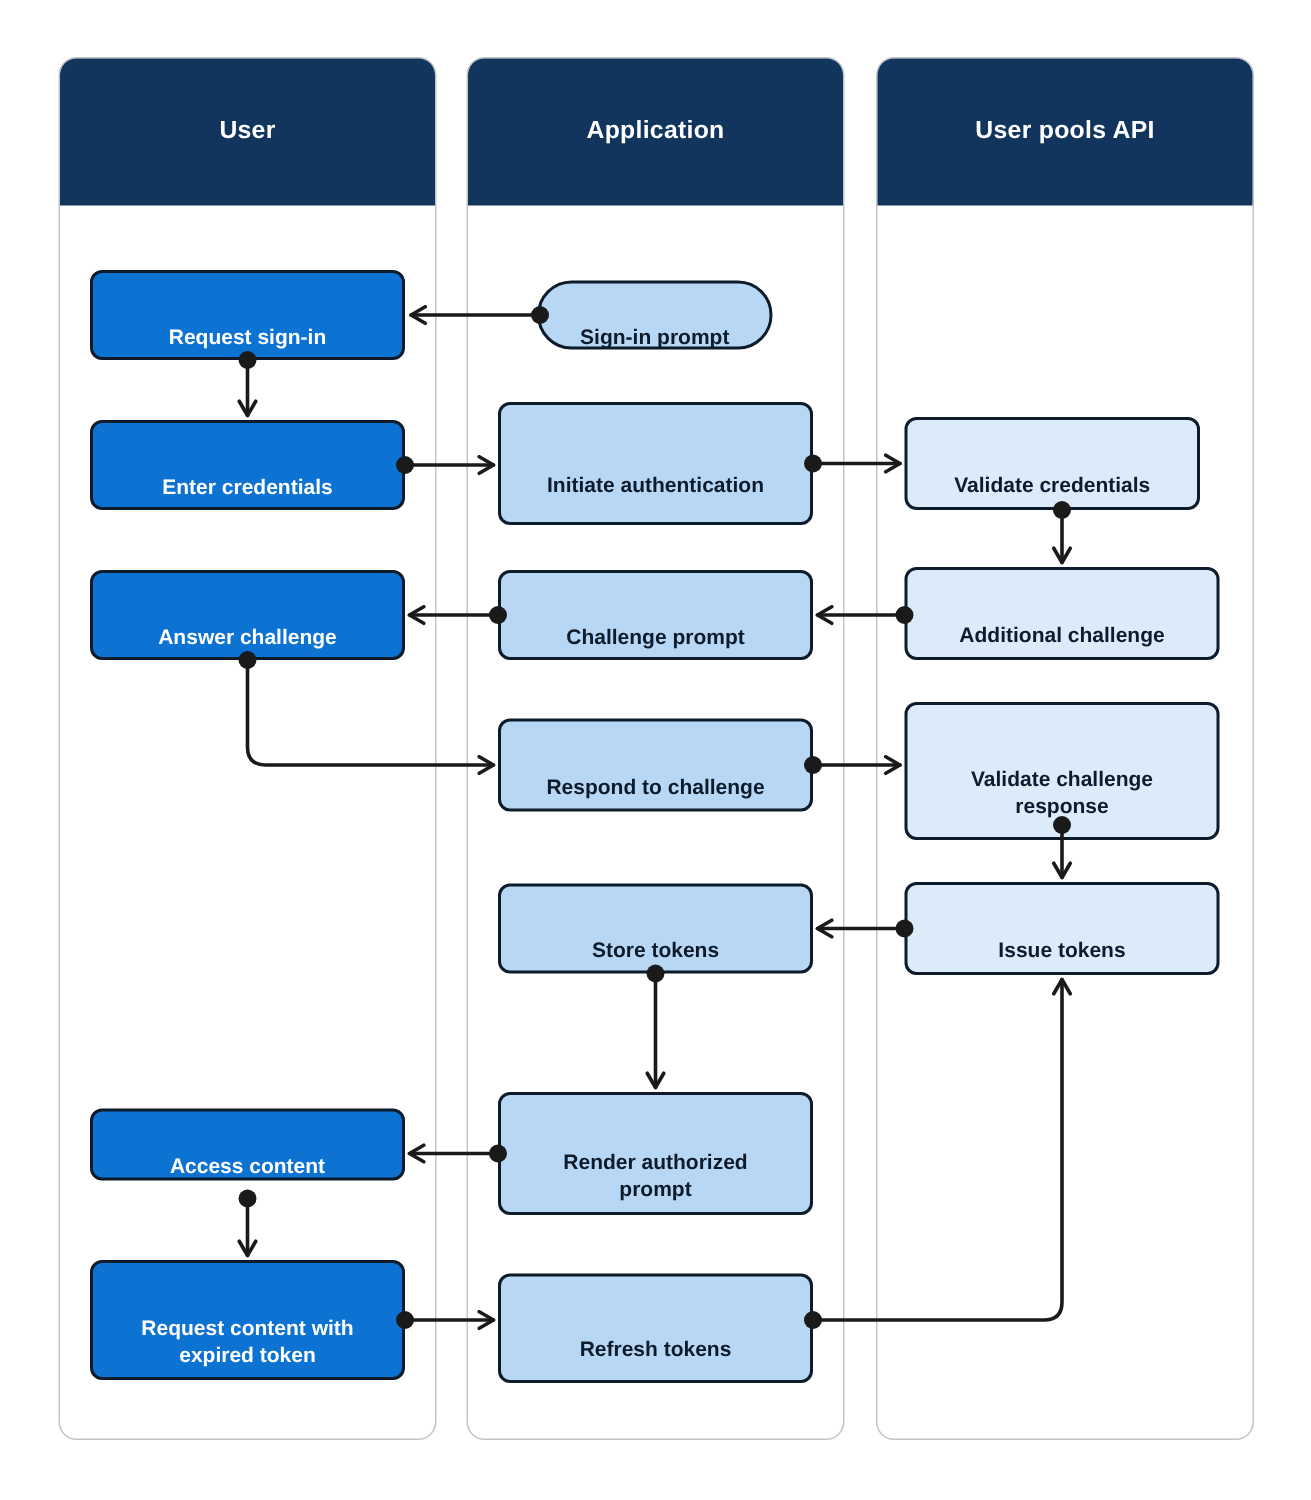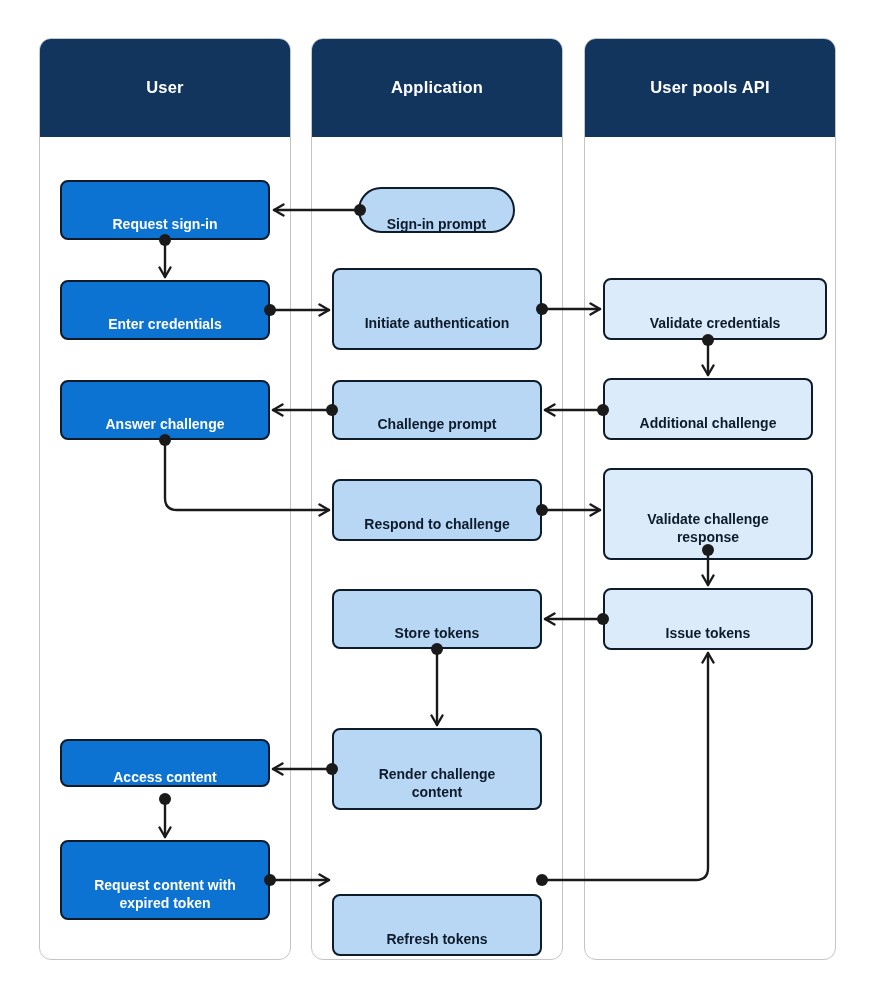--- a/index.html
+++ b/index.html
@@ -106,27 +106,27 @@
   <div class="node" style="left:332px;top:380px;width:210px;height:60px">
     <span>Challenge prompt</span>
   </div>
   <div class="node" style="left:332px;top:479px;width:210px;height:62px">
     <span>Respond to challenge</span>
   </div>
   <div class="node" style="left:332px;top:589px;width:210px;height:60px">
     <span>Store tokens</span>
   </div>
   <div class="node wrap" style="left:332px;top:728px;width:210px;height:82px">
-    <span>Render challenge content</span>
-  </div>
-  <div class="node" style="left:332px;top:894px;width:210px;height:62px">
+    <span>Render authorized prompt</span>
+  </div>
+  <div class="node" style="left:332px;top:849px;width:210px;height:73px">
     <span>Refresh tokens</span>
   </div>
 
-  <div class="node api" style="left:603px;top:278px;width:224px;height:62px">
+  <div class="node api" style="left:603px;top:278px;width:197px;height:62px">
     <span>Validate credentials</span>
   </div>
   <div class="node api" style="left:603px;top:378px;width:210px;height:62px">
     <span>Additional challenge</span>
   </div>
   <div class="node api wrap" style="left:603px;top:468px;width:210px;height:92px">
     <span>Validate challenge response</span>
   </div>
   <div class="node api" style="left:603px;top:588px;width:210px;height:62px">
     <span>Issue tokens</span>

